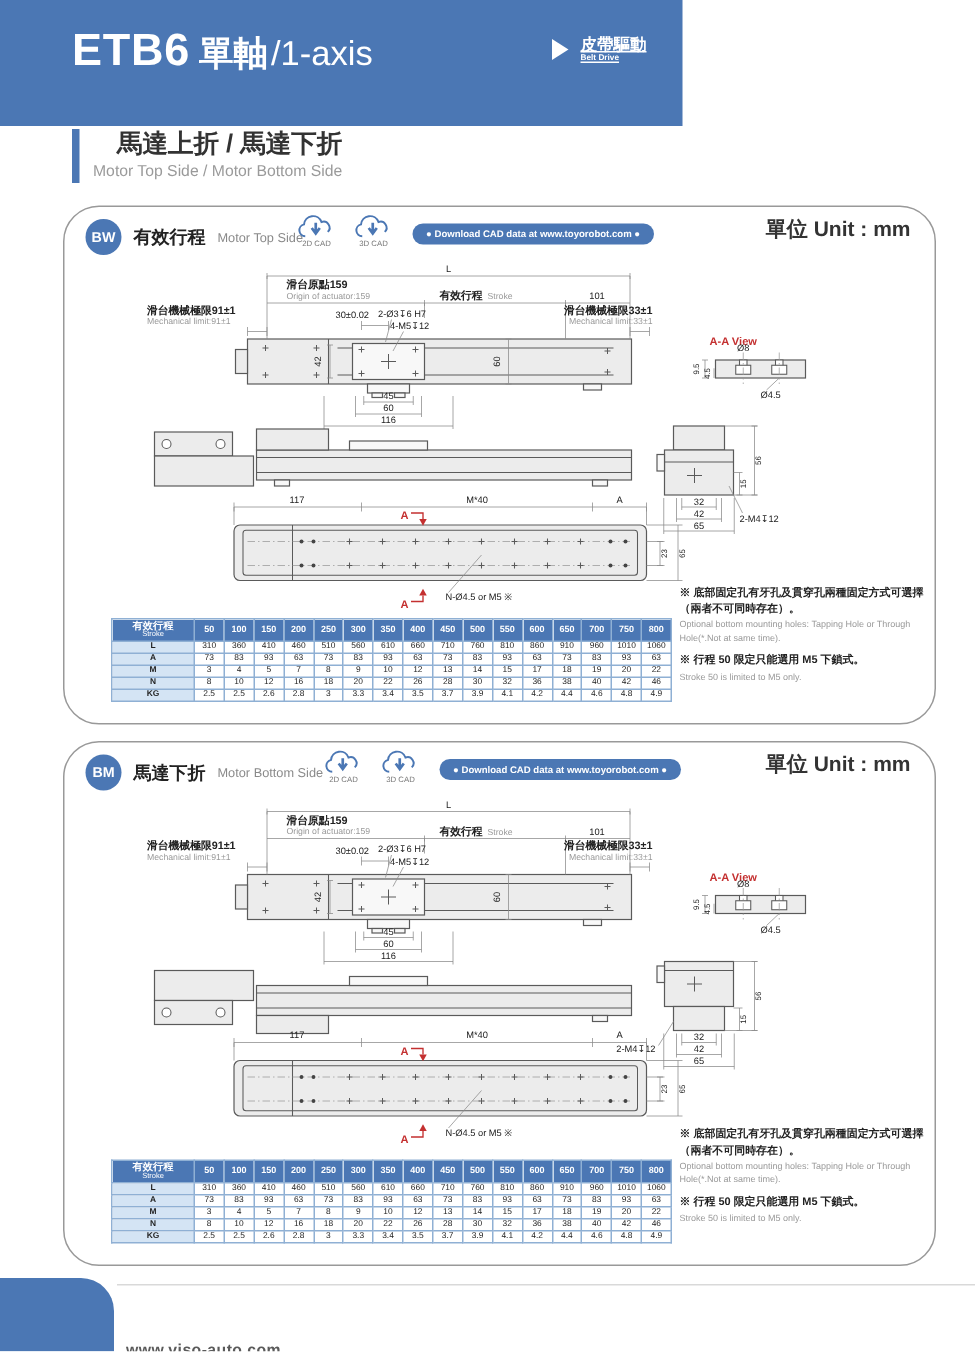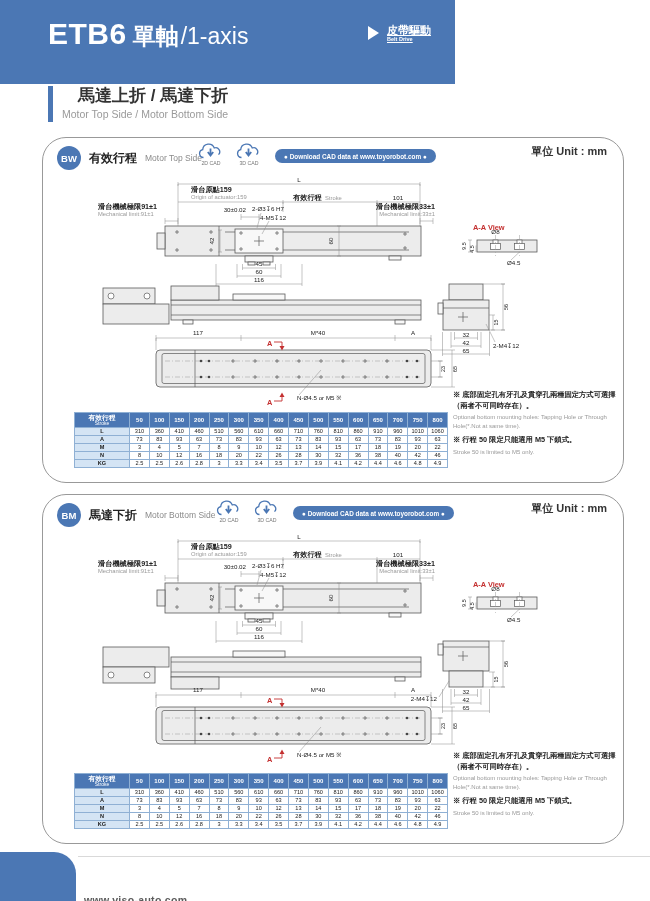--- a/index.html
+++ b/index.html
@@ -31,21 +31,21 @@
          display:flex;align-items:center;justify-content:center;text-align:center;}
   .pt-zh{position:absolute;left:46px;top:12px;font-size:12px;font-weight:bold;color:#222;white-space:nowrap;}
   .pt-en{position:absolute;left:102px;top:15px;font-size:8.5px;color:#8a8a8a;white-space:nowrap;}
   .cloud{position:absolute;top:5px;width:36px;text-align:center;cursor:pointer;}
   .cloud svg{display:block;margin:0 auto;}
   .cloud .clab{font-size:5.2px;color:#777;margin-top:-1px;}
   .c2d{left:150px;} .c3d{left:188px;}
   .pill{position:absolute;left:232px;top:11px;height:14px;background:#4b77b4;border-radius:8px;
         color:#fff;font-size:6.4px;font-weight:bold;display:flex;align-items:center;
         padding:0 9px;white-space:nowrap;cursor:pointer;}
-  .unit{position:absolute;right:16px;top:6px;font-size:11px;color:#333;font-weight:bold;}
+  .unit{position:absolute;right:16px;top:6px;font-size:14px;color:#333;font-weight:bold;}
 
   
   .dw{position:absolute;left:0;top:34px;}
   .dw .s{stroke:#5a5a5a;stroke-width:.8;fill:#ececec;}
   .dw .s2{stroke:#5a5a5a;stroke-width:.8;fill:#f8f8f8;}
   .dw .w{stroke:#5a5a5a;stroke-width:.7;fill:#fff;}
   .dw .ln{stroke:#5a5a5a;stroke-width:.7;fill:none;}
   .dw .dm{stroke:#8a8a8a;stroke-width:.5;fill:none;}
   .dw .cl{stroke:#9a9a9a;stroke-width:.5;stroke-dasharray:5 2 1 2;fill:none;}
   .dw .red{stroke:#c43030;stroke-width:.9;fill:none;}

